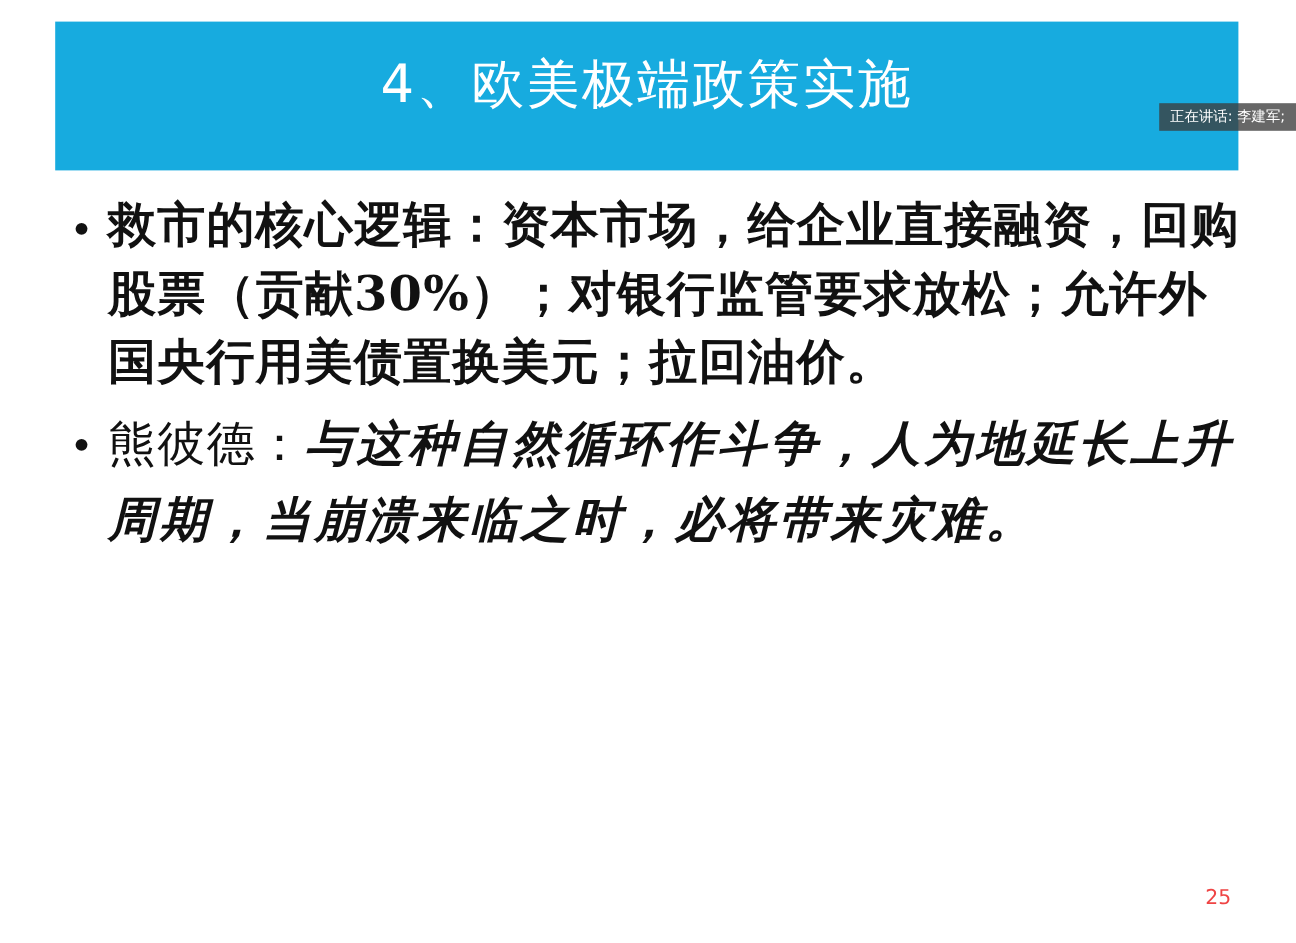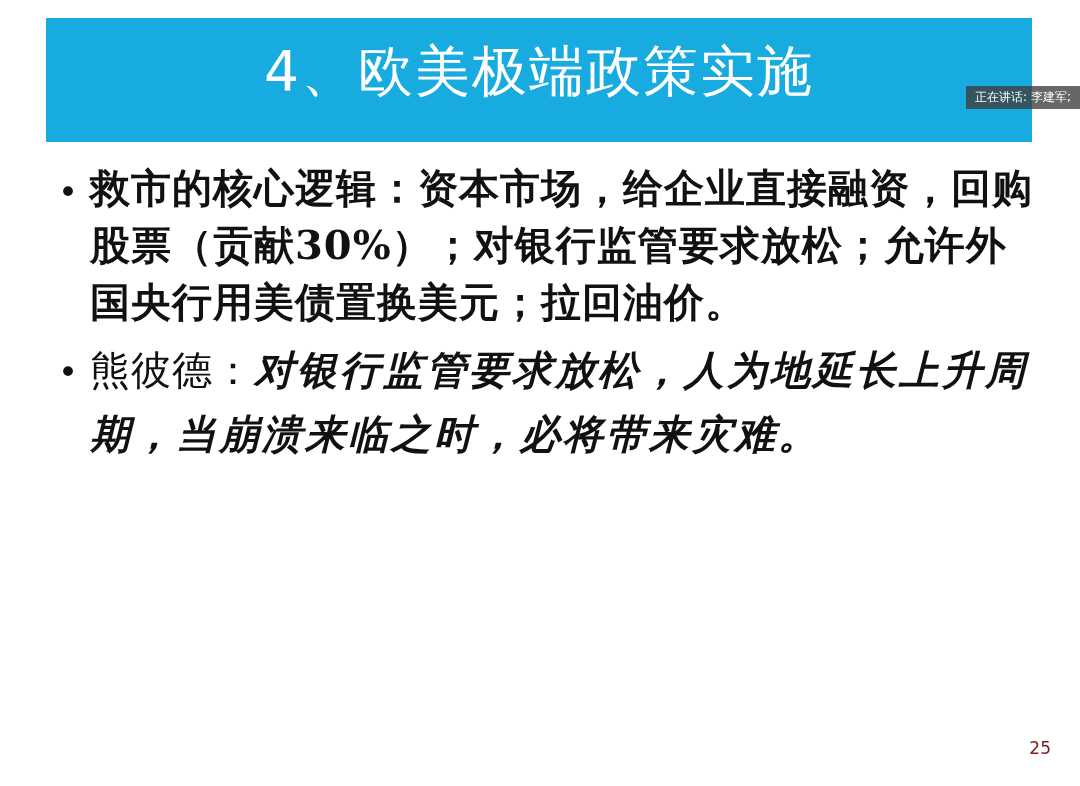--- a/index.html
+++ b/index.html
@@ -36,21 +36,21 @@
   .title-text {
     position: absolute;
     left: 0;
     top: 0;
     width: 986px;
     height: 124px;
     display: flex;
     align-items: center;
     justify-content: center;
     color: #ffffff;
-    font-size: 55px;
+    font-size: 44px;
     font-family: "DejaVu Sans", sans-serif;
     letter-spacing: 2px;
     line-height: 1;
     padding-bottom: 18px;
     box-sizing: border-box;
   }
 
   
   .speaker-badge {
     position: absolute;
@@ -113,23 +113,23 @@
   }
   .para-2 .handwriting {
     font-family: "Liberation Serif", serif;
     font-weight: bold;
     font-style: italic;
     letter-spacing: 3px;
   }
 
   .page-number {
     position: absolute;
-    right: 29px;
+    right: 54px;
     bottom: 28px;
-    color: #7f1d1d;
+    color: #ef4444;
     font-size: 17px;
     font-family: "DejaVu Sans", sans-serif;
   }
 </style>
 </head>
 <body>
 
 <div class="slide">
 
   <div class="title-bar">
@@ -141,21 +141,21 @@
   <div class="body-area">
 
     <div class="bullet-row">
       <div class="bullet-dot">•</div>
       <div class="bullet-text para-1">救市的核心逻辑：资本市场，给企业直接融资，回购股票（贡献30%）；对银行监管要求放松；允许外国央行用美债置换美元；拉回油价。</div>
     </div>
 
     <div class="bullet-row">
       <div class="bullet-dot">•</div>
       <div class="bullet-text para-2">
-        <span class="lead">熊彼德：</span><span class="handwriting">对银行监管要求放松，人为地延长上升周期，当崩溃来临之时，必将带来灾难。</span>
+        <span class="lead">熊彼德：</span><span class="handwriting">与这种自然循环作斗争，人为地延长上升周期，当崩溃来临之时，必将带来灾难。</span>
       </div>
     </div>
 
   </div>
 
   <div class="page-number">25</div>
 
 </div>
 
 </body></html>

